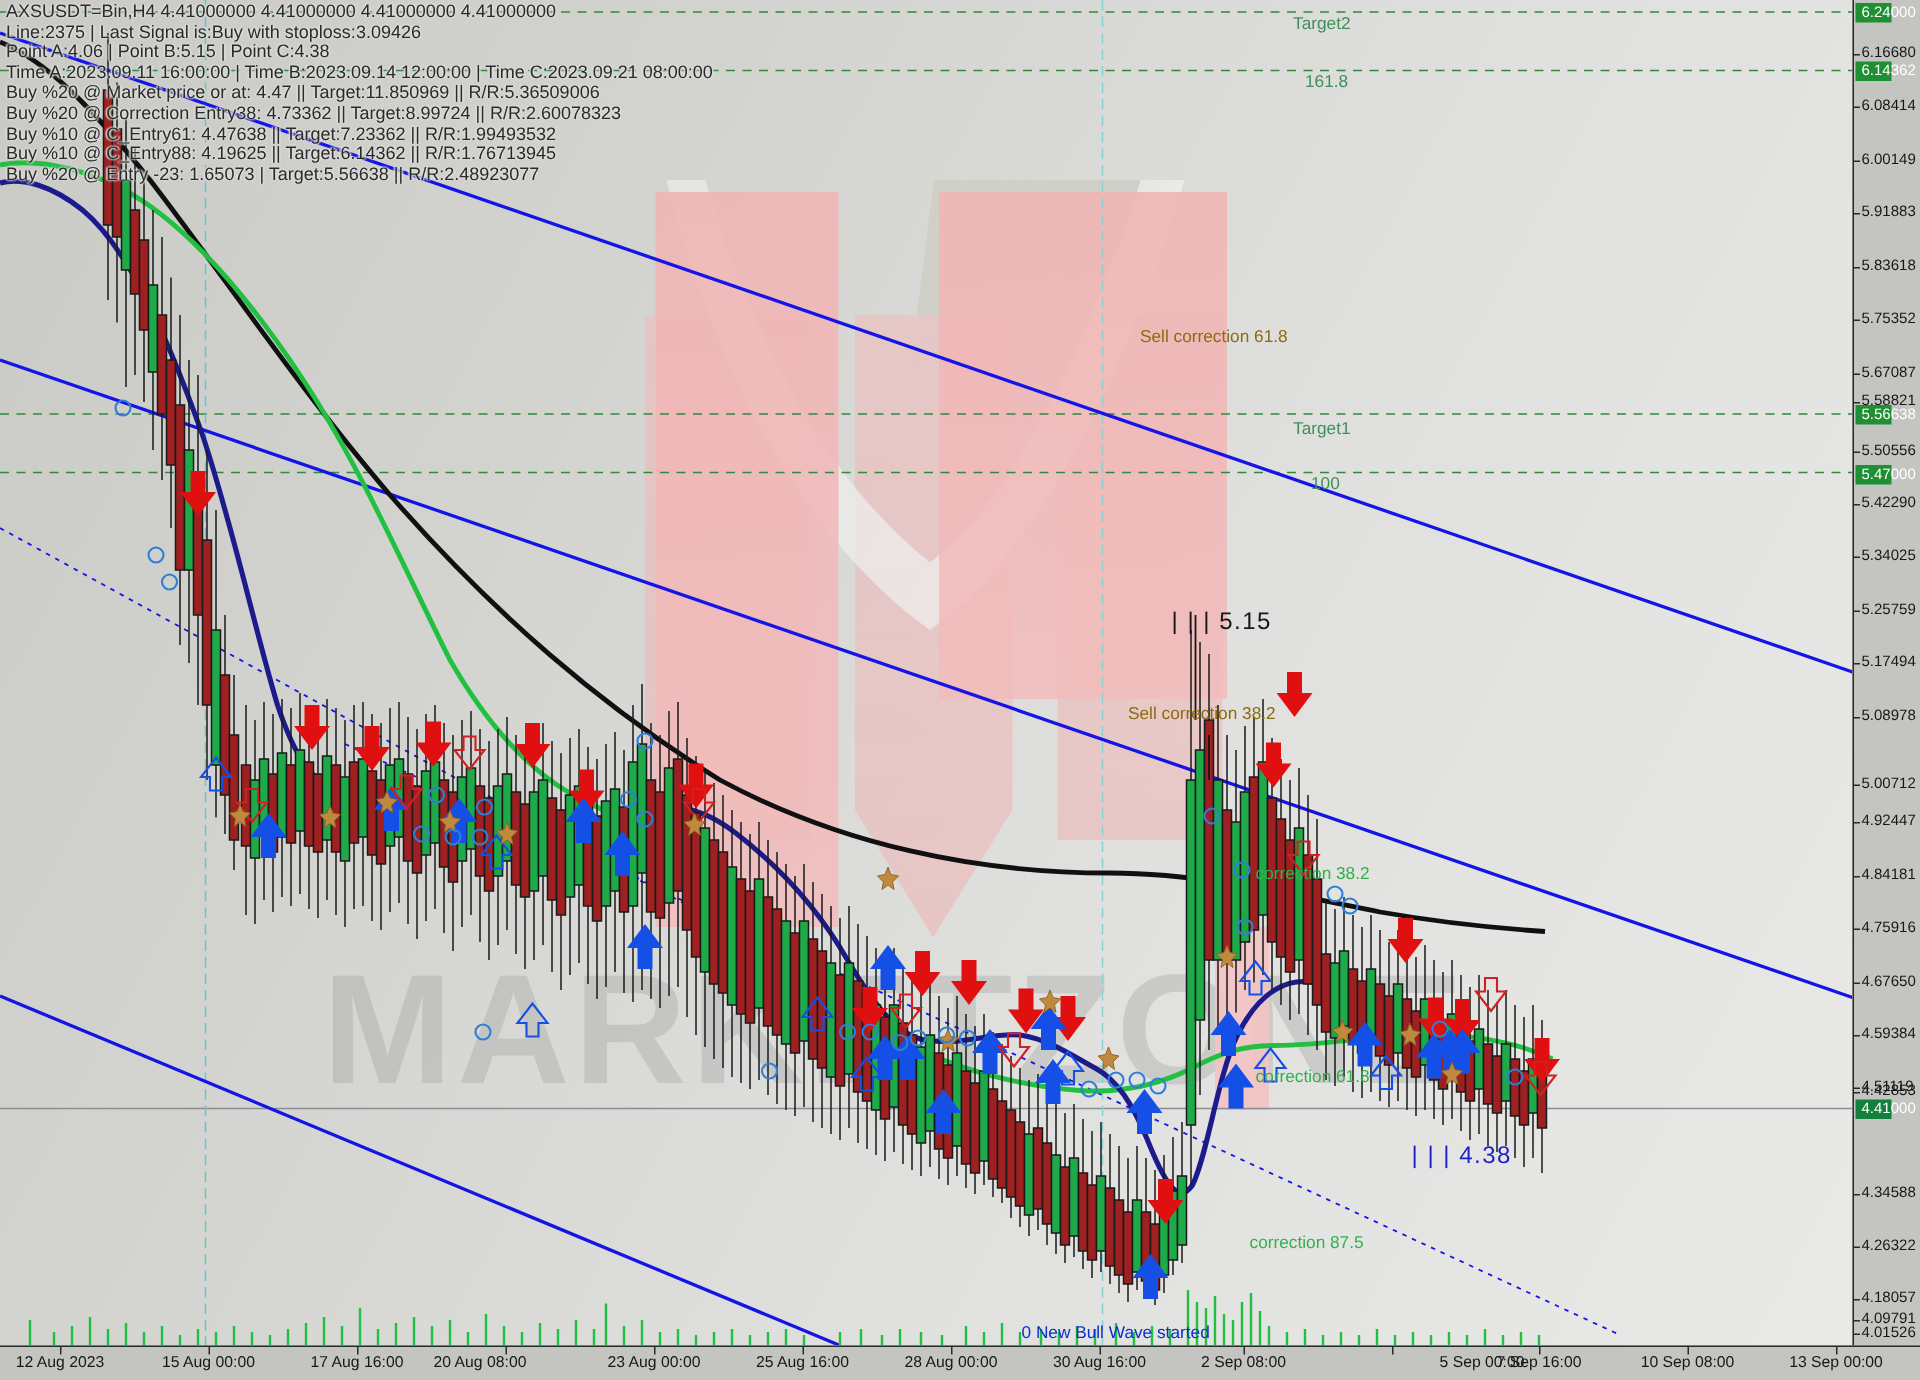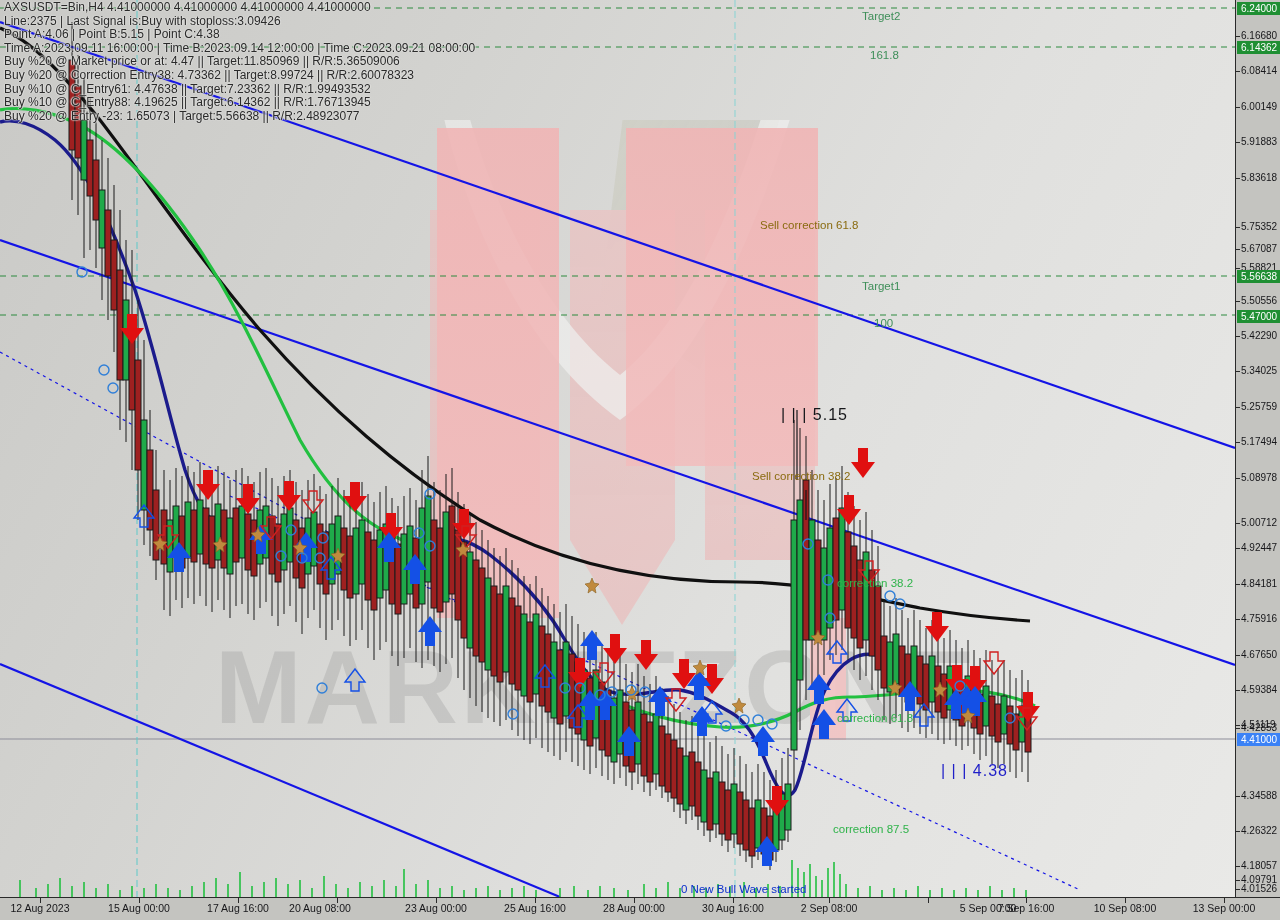--- a/index.html
+++ b/index.html
@@ -86,29 +86,29 @@
     color: #17171a;
     white-space: nowrap;
   }
   .ytick i {
     position: absolute; left: 0; top: 5.5px;
     width: 4px; height: 1px; background: #2a2a2a;
   }
   .ytick b { position:absolute; left: 5px; top: 0; font-weight: normal; }
   .ybadge {
     position: absolute; left: 1px;
-    width: 44px; height: 13px;
+    width: 24px; height: 13px;
     font-size: 10px; line-height: 13px;
     color: #ffffff;
     padding-left: 4px;
     white-space: nowrap;
     z-index: 5;
   }
   .ybadge.g { background: #1f8f33; }
-  .ybadge.k { background: #3b82f6; }
+  .ybadge.k { background: #15803d; }
   
   #axisX {
     position: absolute;
     left: 0; bottom: 0;
     width: 1280px; height: 23px;
     background: #c4c4c0;
     border-top: 1px solid #2a2a2a;
   }
   .xtick {
     position: absolute; top: 4px;
@@ -680,21 +680,21 @@
           <b>6.00149</b>
         </div>
         <div class="ytick" style="top: 136px;">
           <i></i>
           <b>5.91883</b>
         </div>
         <div class="ytick" style="top: 172px; text-decoration: underline;">
           <i></i>
           <b>5.83618</b>
         </div>
-        <div class="ytick" style="top: 221px;">
+        <div class="ytick" style="top: 207px;">
           <i></i>
           <b>5.75352</b>
         </div>
         <div class="ytick" style="top: 243px;">
           <i></i>
           <b>5.67087</b>
         </div>
         <div class="ytick" style="top: 262px;">
           <i></i>
           <b>5.58821</b>

